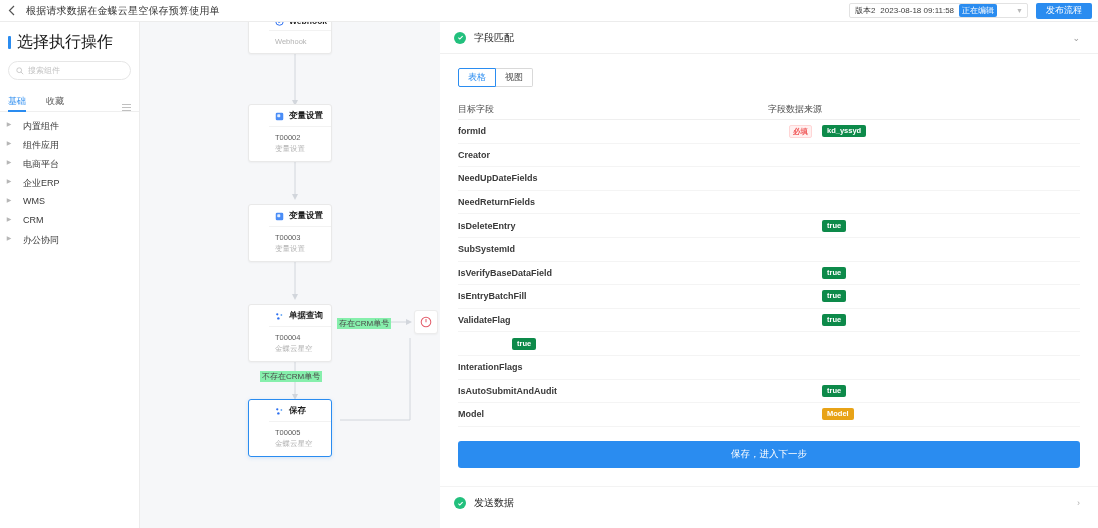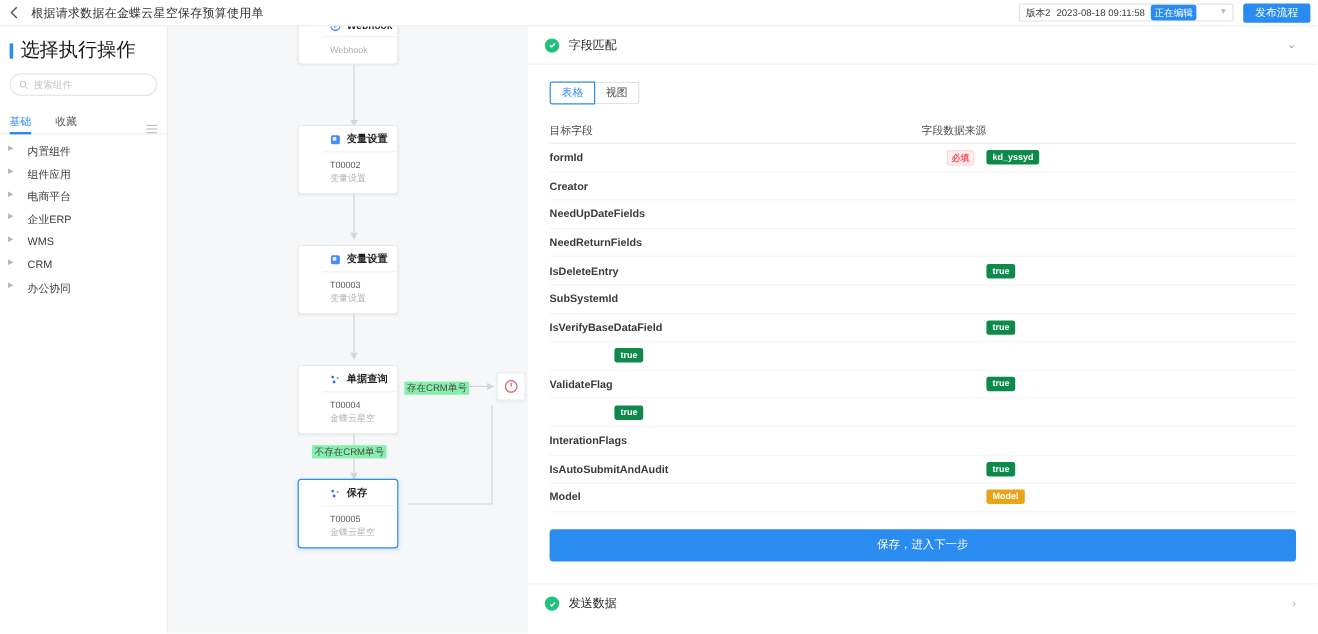--- a/index.html
+++ b/index.html
@@ -435,20 +435,21 @@
 
       <div class="t-row">
         <div class="c1">IsVerifyBaseDataField</div>
         <div class="c2">
           <span class="tag-slot"></span>
           <span class="val-tag">true</span>
         </div>
       </div>
 
       <div class="t-row">
+        <div class="c1">IsEntryBatchFill</div>
         <div class="c2">
           <span class="tag-slot"></span>
           <span class="val-tag">true</span>
         </div>
       </div>
 
       <div class="t-row">
         <div class="c1">ValidateFlag</div>
         <div class="c2">
           <span class="tag-slot"></span>

